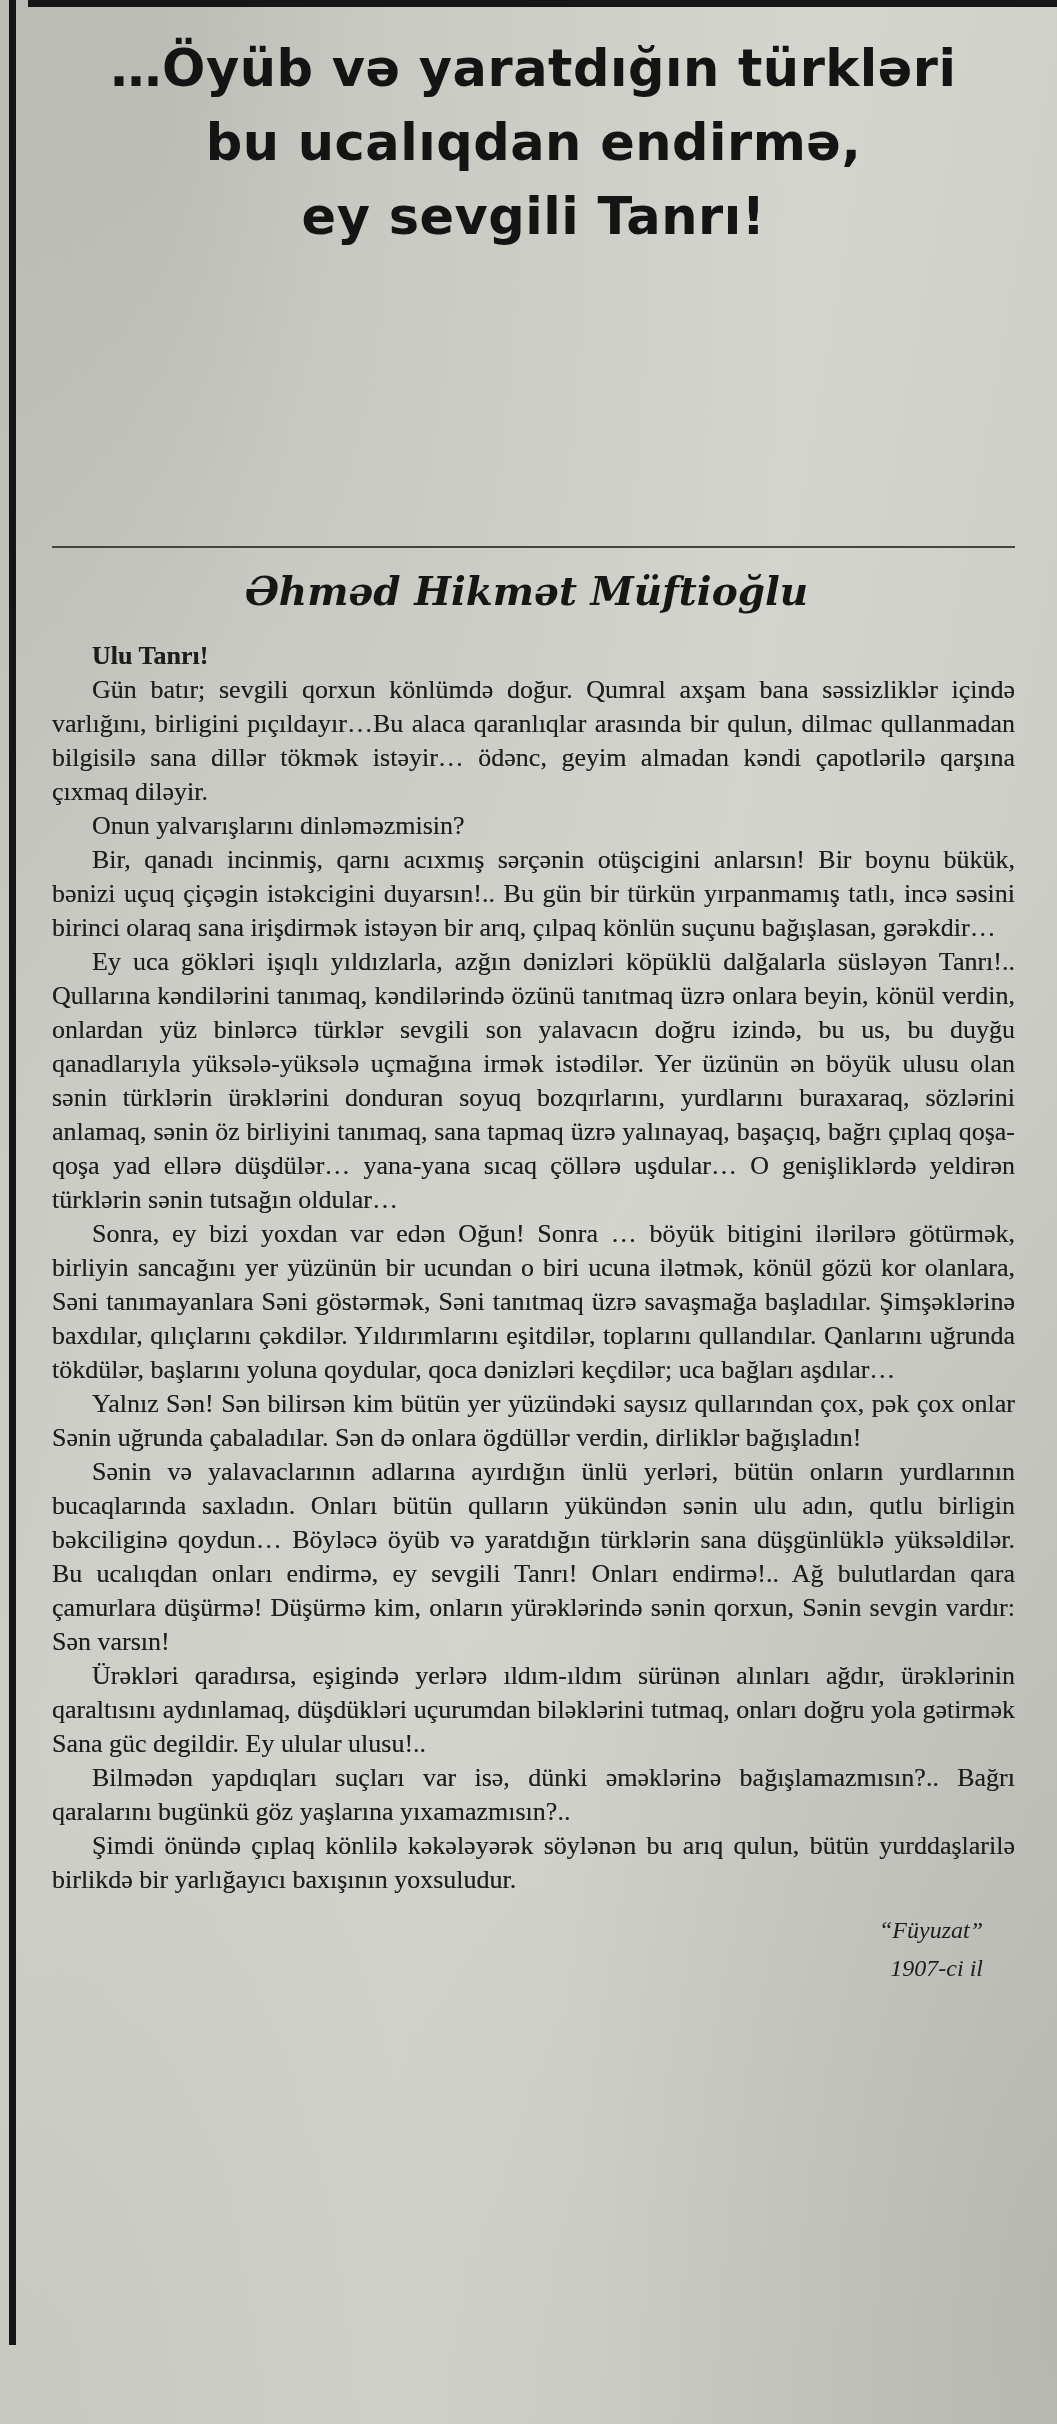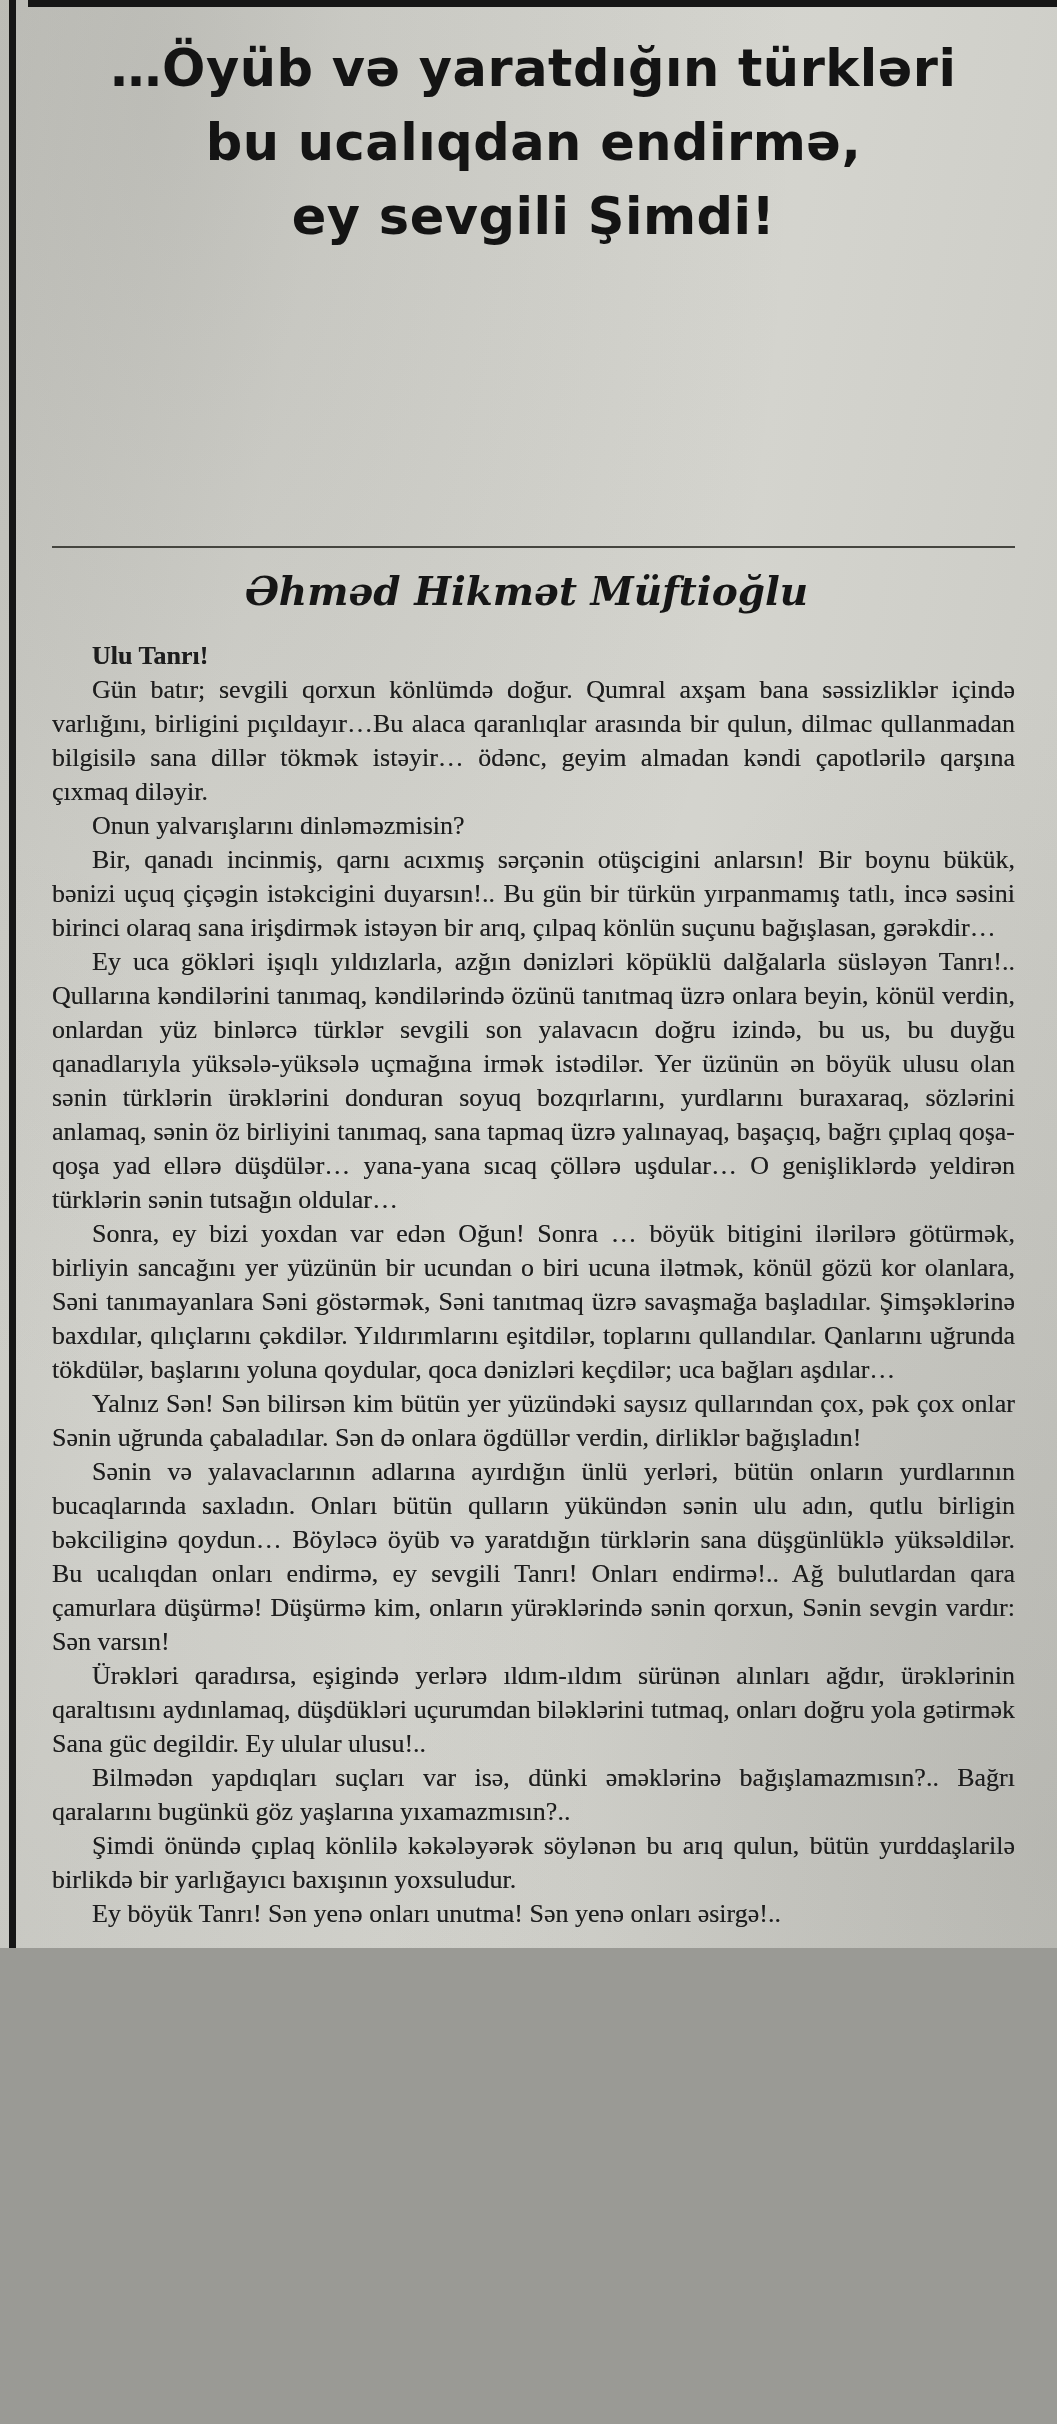--- a/index.html
+++ b/index.html
@@ -3,21 +3,21 @@
 <meta charset="utf-8">
 <style>
   html, body {
     margin: 0;
     padding: 0;
     background: #9a9a95;
   }
   .page {
     position: relative;
     width: 1057px;
-    height: 1948px;
+    height: 2424px;
     margin: 0 auto;
     overflow: hidden;
     background:
       radial-gradient(ellipse at 15% 5%, rgba(110,110,105,0.20), rgba(0,0,0,0) 50%),
       radial-gradient(ellipse at 100% 95%, rgba(105,105,100,0.18), rgba(0,0,0,0) 45%),
       radial-gradient(ellipse at 0% 100%, rgba(115,115,110,0.15), rgba(0,0,0,0) 40%),
       linear-gradient(100deg, #c9c9c3 0%, #d7d7d1 25%, #d4d4ce 60%, #c8c8c2 100%);
     font-family: "Liberation Serif", "DejaVu Serif", serif;
     color: #1d1d1d;
   }
@@ -99,39 +99,38 @@
 
 <div class="page">
   <div class="left-rule"></div>
   <div class="top-rule"></div>
 
   <div class="content">
 
     <h1 class="title">
       <span>…Öyüb və yaratdığın türkləri</span>
       <span>bu ucalıqdan endirmə,</span>
-      <span>ey sevgili Şimdi!</span>
+      <span>ey sevgili Tanrı!</span>
     </h1>
 
     <div class="author-rule"></div>
     <div class="author">Əhməd Hikmət Müftioğlu</div>
 
     <div class="body">
       <p class="salutation">Ulu Tanrı!</p>
       <p>Gün batır; sevgili qorxun könlümdə doğur. Qumral axşam bana səssizliklər içində varlığını, birligini pıçıldayır…Bu alaca qaranlıqlar arasında bir qulun, dilmac qullanmadan bilgisilə sana dillər tökmək istəyir… ödənc, geyim almadan kəndi çapotlərilə qarşına çıxmaq diləyir.</p>
       <p>Onun yalvarışlarını dinləməzmisin?</p>
       <p>Bir, qanadı incinmiş, qarnı acıxmış sərçənin otüşcigini anlarsın! Bir boynu bükük, bənizi uçuq çiçəgin istəkcigini duyarsın!.. Bu gün bir türkün yırpanmamış tatlı, incə səsini birinci olaraq sana irişdirmək istəyən bir arıq, çılpaq könlün suçunu bağışlasan, gərəkdir…</p>
       <p>Ey uca gökləri işıqlı yıldızlarla, azğın dənizləri köpüklü dalğalarla süsləyən Tanrı!.. Qullarına kəndilərini tanımaq, kəndilərində özünü tanıtmaq üzrə onlara beyin, könül verdin, onlardan yüz binlərcə türklər sevgili son yalavacın doğru izində, bu us, bu duyğu qanadlarıyla yüksələ-yüksələ uçmağına irmək istədilər. Yer üzünün ən böyük ulusu olan sənin türklərin ürəklərini donduran soyuq bozqırlarını, yurdlarını buraxaraq, sözlərini anlamaq, sənin öz birliyini tanımaq, sana tapmaq üzrə yalınayaq, başaçıq, bağrı çıplaq qoşa-qoşa yad ellərə düşdülər… yana-yana sıcaq çöllərə uşdular… O genişliklərdə yeldirən türklərin sənin tutsağın oldular…</p>
       <p>Sonra, ey bizi yoxdan var edən Oğun! Sonra … böyük bitigini ilərilərə götürmək, birliyin sancağını yer yüzünün bir ucundan o biri ucuna ilətmək, könül gözü kor olanlara, Səni tanımayanlara Səni göstərmək, Səni tanıtmaq üzrə savaşmağa başladılar. Şimşəklərinə baxdılar, qılıçlarını çəkdilər. Yıldırımlarını eşitdilər, toplarını qullandılar. Qanlarını uğrunda tökdülər, başlarını yoluna qoydular, qoca dənizləri keçdilər; uca bağları aşdılar…</p>
       <p>Yalnız Sən! Sən bilirsən kim bütün yer yüzündəki saysız qullarından çox, pək çox onlar Sənin uğrunda çabaladılar. Sən də onlara ögdüllər verdin, dirliklər bağışladın!</p>
       <p>Sənin və yalavaclarının adlarına ayırdığın ünlü yerləri, bütün onların yurdlarının bucaqlarında saxladın. Onları bütün qulların yükündən sənin ulu adın, qutlu birligin bəkciliginə qoydun… Böyləcə öyüb və yaratdığın türklərin sana düşgünlüklə yüksəldilər. Bu ucalıqdan onları endirmə, ey sevgili Tanrı! Onları endirmə!.. Ağ bulutlardan qara çamurlara düşürmə! Düşürmə kim, onların yürəklərində sənin qorxun, Sənin sevgin vardır: Sən varsın!</p>
       <p>Ürəkləri qaradırsa, eşigində yerlərə ıldım-ıldım sürünən alınları ağdır, ürəklərinin qaraltısını aydınlamaq, düşdükləri uçurumdan biləklərini tutmaq, onları doğru yola gətirmək Sana güc degildir. Ey ulular ulusu!..</p>
       <p>Bilmədən yapdıqları suçları var isə, dünki əməklərinə bağışlamazmısın?.. Bağrı qaralarını bugünkü göz yaşlarına yıxamazmısın?..</p>
       <p>Şimdi önündə çıplaq könlilə kəkələyərək söylənən bu arıq qulun, bütün yurddaşlarilə birlikdə bir yarlığayıcı baxışının yoxsuludur.</p>
-      <p>Ey böyük Tanrı! Sən yenə onları unutma! Sən yenə onları əsirgə!..</p>
     </div>
 
     <div class="footer">
       <div>“Füyuzat”</div>
       <div>1907-ci il</div>
     </div>
 
   </div>
 </div>
 

